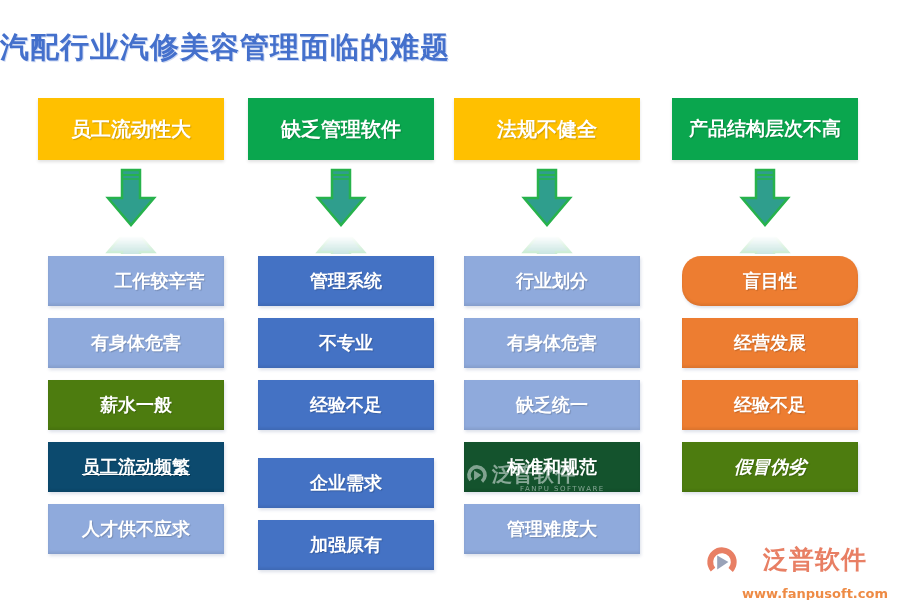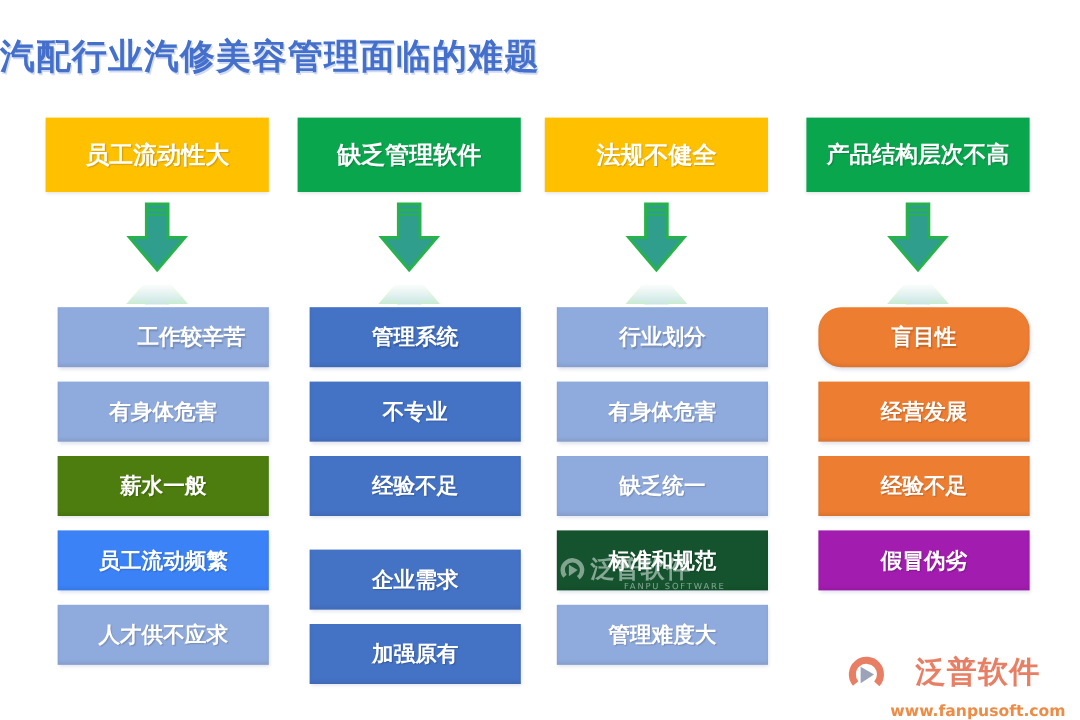--- a/index.html
+++ b/index.html
@@ -86,21 +86,21 @@
         <line class="arrow-stripe" x1="19" y1="11" x2="37" y2="11" stroke-width="1.5" style="stroke: rgb(39, 178, 76);"></line>
       </svg>
       <svg class="arrow-svg arrow-reflection" width="56" height="30" viewBox="0 28 56 30">
         <polygon class="arrow-shape" points="19,2 37,2 37,30 51,30 28,57 5,30 19,30" stroke-width="2.5" style="fill: rgb(47, 158, 141); stroke: rgb(39, 178, 76);"></polygon>
       </svg>
     </div>
     <div class="items">
       <div class="item-box" style="background: rgb(143, 170, 220); padding-left: 47px;">工作较辛苦</div>
       <div class="item-box" style="background: rgb(143, 170, 220);">有身体危害</div>
       <div class="item-box" style="background: #4d7c0f;">薪水一般</div>
-      <div class="item-box" style="background: #3b82f6;">员工流动频繁</div>
+      <div class="item-box" style="background: #0c4a6e; text-decoration: underline;">员工流动频繁</div>
       <div class="item-box" style="background: rgb(143, 170, 220);">人才供不应求</div>
     </div>
   </div>
 
   <div class="column col-2">
     <div class="header-box" style="background: rgb(10, 166, 78);">缺乏管理软件</div>
     <div class="arrow-wrap">
       <svg class="arrow-svg" width="56" height="60" viewBox="0 0 56 60">
         <polygon class="arrow-shape" points="19,2 37,2 37,30 51,30 28,57 5,30 19,30" stroke-width="2.5" style="fill: rgb(47, 158, 141); stroke: rgb(39, 178, 76);"></polygon>
         <line class="arrow-stripe" x1="19" y1="7" x2="37" y2="7" stroke-width="2" style="stroke: rgb(39, 178, 76);"></line>
@@ -149,21 +149,21 @@
         <line class="arrow-stripe" x1="19" y1="11" x2="37" y2="11" stroke-width="1.5" style="stroke: rgb(39, 178, 76);"></line>
       </svg>
       <svg class="arrow-svg arrow-reflection" width="56" height="30" viewBox="0 28 56 30">
         <polygon class="arrow-shape" points="19,2 37,2 37,30 51,30 28,57 5,30 19,30" stroke-width="2.5" style="fill: rgb(47, 158, 141); stroke: rgb(39, 178, 76);"></polygon>
       </svg>
     </div>
     <div class="items">
       <div class="item-box" style="background: rgb(237, 125, 49); border-radius: 19px;">盲目性</div>
       <div class="item-box" style="background: rgb(237, 125, 49);">经营发展</div>
       <div class="item-box" style="background: rgb(237, 125, 49);">经验不足</div>
-      <div class="item-box" style="background: #a21caf;">假冒伪劣</div>
+      <div class="item-box" style="background: #4d7c0f; font-style: italic;">假冒伪劣</div>
     </div>
   </div>
 
   <div class="watermark">
     <svg width="22" height="22" viewBox="0 0 30 30">
       <circle cx="15" cy="15" r="11" fill="none" stroke="rgba(248,250,253,0.8)" stroke-width="5" stroke-dasharray="52 18" transform="rotate(140 15 15)"></circle>
       <path d="M11 9 L21 15 L11 22 Z" fill="rgba(248,250,253,0.8)"></path>
     </svg>
     <div class="wm-text-block">
       <span class="wm-name">泛普软件</span>

